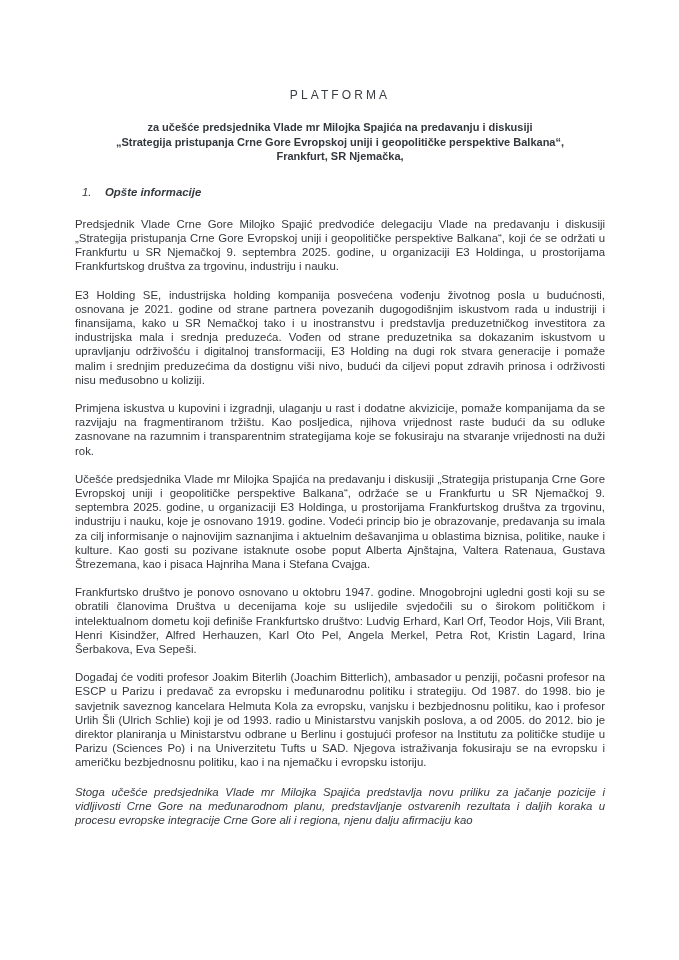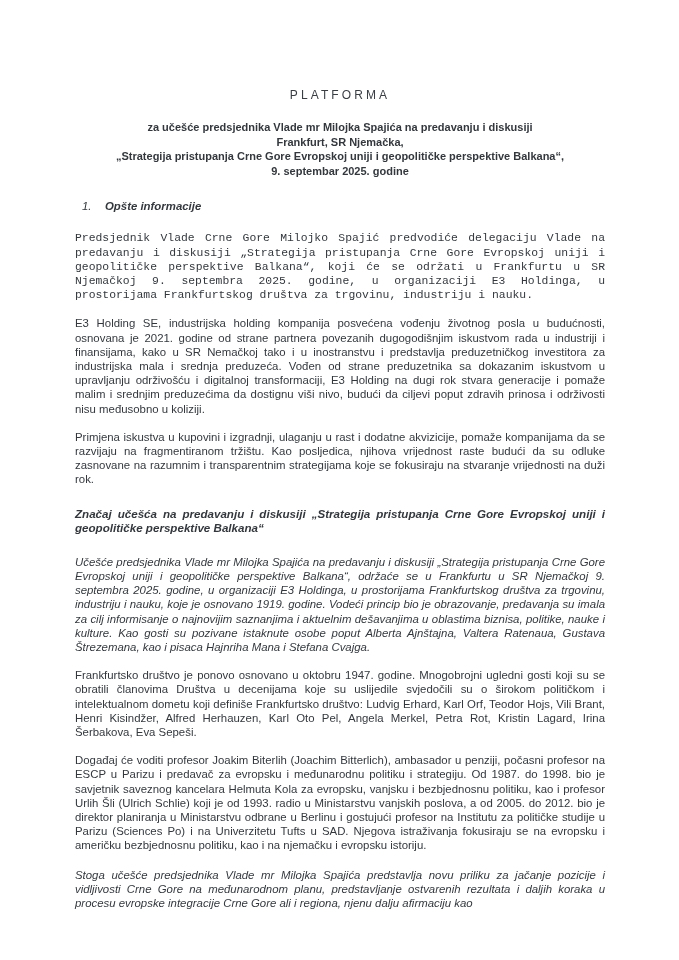--- a/index.html
+++ b/index.html
@@ -76,21 +76,20 @@
     margin: 0;
     padding-top: 14px;
     text-align: justify;
     text-justify: inter-word;
     font-size: 11.4px;
     line-height: 14.2px;
     hyphens: none;
   }
   p.body.first {
     padding-top: 18px;
-    font-family: Liberation Mono, monospace;
   }
   p.subhead {
     margin: 0;
     padding-top: 20px;
     text-align: justify;
     font-weight: bold;
     font-style: italic;
     font-size: 11.6px;
     line-height: 14.6px;
   }
@@ -107,37 +106,35 @@
 </head>
 <body>
 
 <div class="page">
   <div class="content">
 
     <h1 class="doc-title">PLATFORMA</h1>
 
     <div class="subtitle-block">
       <span class="subtitle-line">za učešće predsjednika Vlade mr Milojka Spajića na predavanju i diskusiji</span>
+      <span class="subtitle-line wide">„Strategija pristupanja Crne Gore Evropskoj uniji i geopolitičke perspektive Balkana“,</span>
       <span class="subtitle-line">Frankfurt, SR Njemačka,</span>
-      <span class="subtitle-line wide">„Strategija pristupanja Crne Gore Evropskoj uniji i geopolitičke perspektive Balkana“,</span>
-      <span class="subtitle-line">9. septembar 2025. godine</span>
     </div>
 
     <div class="section-item">
       <span class="section-num">1.</span>
       <span class="section-label">Opšte informacije</span>
     </div>
 
     <p class="body first">Predsjednik Vlade Crne Gore Milojko Spajić predvodiće delegaciju Vlade na predavanju i diskusiji „Strategija pristupanja Crne Gore Evropskoj uniji i geopolitičke perspektive Balkana“, koji će se održati u Frankfurtu u SR Njemačkoj 9. septembra 2025. godine, u organizaciji E3 Holdinga, u prostorijama Frankfurtskog društva za trgovinu, industriju i nauku.</p>
 
     <p class="body">E3 Holding SE, industrijska holding kompanija posvećena vođenju životnog posla u budućnosti, osnovana je 2021. godine od strane partnera povezanih dugogodišnjim iskustvom rada u industriji i finansijama, kako u SR Nemačkoj tako i u inostranstvu i predstavlja preduzetničkog investitora za industrijska mala i srednja preduzeća. Vođen od strane preduzetnika sa dokazanim iskustvom u upravljanju održivošću i digitalnoj transformaciji, E3 Holding na dugi rok stvara generacije i pomaže malim i srednjim preduzećima da dostignu viši nivo, budući da ciljevi poput zdravih prinosa i održivosti nisu međusobno u koliziji.</p>
 
     <p class="body">Primjena iskustva u kupovini i izgradnji, ulaganju u rast i dodatne akvizicije, pomaže kompanijama da se razvijaju na fragmentiranom tržištu. Kao posljedica, njihova vrijednost raste budući da su odluke zasnovane na razumnim i transparentnim strategijama koje se fokusiraju na stvaranje vrijednosti na duži rok.</p>
 
-    <p class="subhead">Značaj učešća na predavanju i diskusiji „Strategija pristupanja Crne Gore Evropskoj uniji i geopolitičke perspektive Balkana“</p>
 
     <p class="body">Učešće predsjednika Vlade mr Milojka Spajića na predavanju i diskusiji „Strategija pristupanja Crne Gore Evropskoj uniji i geopolitičke perspektive Balkana“, održaće se u Frankfurtu u SR Njemačkoj 9. septembra 2025. godine, u organizaciji E3 Holdinga, u prostorijama Frankfurtskog društva za trgovinu, industriju i nauku, koje je osnovano 1919. godine. Vodeći princip bio je obrazovanje, predavanja su imala za cilj informisanje o najnovijim saznanjima i aktuelnim dešavanjima u oblastima biznisa, politike, nauke i kulture. Kao gosti su pozivane istaknute osobe poput Alberta Ajnštajna, Valtera Ratenaua, Gustava Štrezemana, kao i pisaca Hajnriha Mana i Stefana Cvajga.</p>
 
     <p class="body">Frankfurtsko društvo je ponovo osnovano u oktobru 1947. godine. Mnogobrojni ugledni gosti koji su se obratili članovima Društva u decenijama koje su uslijedile svjedočili su o širokom političkom i intelektualnom dometu koji definiše Frankfurtsko društvo: Ludvig Erhard, Karl Orf, Teodor Hojs, Vili Brant, Henri Kisindžer, Alfred Herhauzen, Karl Oto Pel, Angela Merkel, Petra Rot, Kristin Lagard, Irina Šerbakova, Eva Sepeši.</p>
 
     <p class="body">Događaj će voditi profesor Joakim Biterlih (Joachim Bitterlich), ambasador u penziji, počasni profesor na ESCP u Parizu i predavač za evropsku i međunarodnu politiku i strategiju. Od 1987. do 1998. bio je savjetnik saveznog kancelara Helmuta Kola za evropsku, vanjsku i bezbjednosnu politiku, kao i profesor Urlih Šli (Ulrich Schlie) koji je od 1993. radio u Ministarstvu vanjskih poslova, a od 2005. do 2012. bio je direktor planiranja u Ministarstvu odbrane u Berlinu i gostujući profesor na Institutu za političke studije u Parizu (Sciences Po) i na Univerzitetu Tufts u SAD. Njegova istraživanja fokusiraju se na evropsku i američku bezbjednosnu politiku, kao i na njemačku i evropsku istoriju.</p>
 
     <p class="body clipped">Stoga učešće predsjednika Vlade mr Milojka Spajića predstavlja novu priliku za jačanje pozicije i vidljivosti Crne Gore na međunarodnom planu, predstavljanje ostvarenih rezultata i daljih koraka u procesu evropske integracije Crne Gore ali i regiona, njenu dalju afirmaciju kao</p>
 
   </div>

